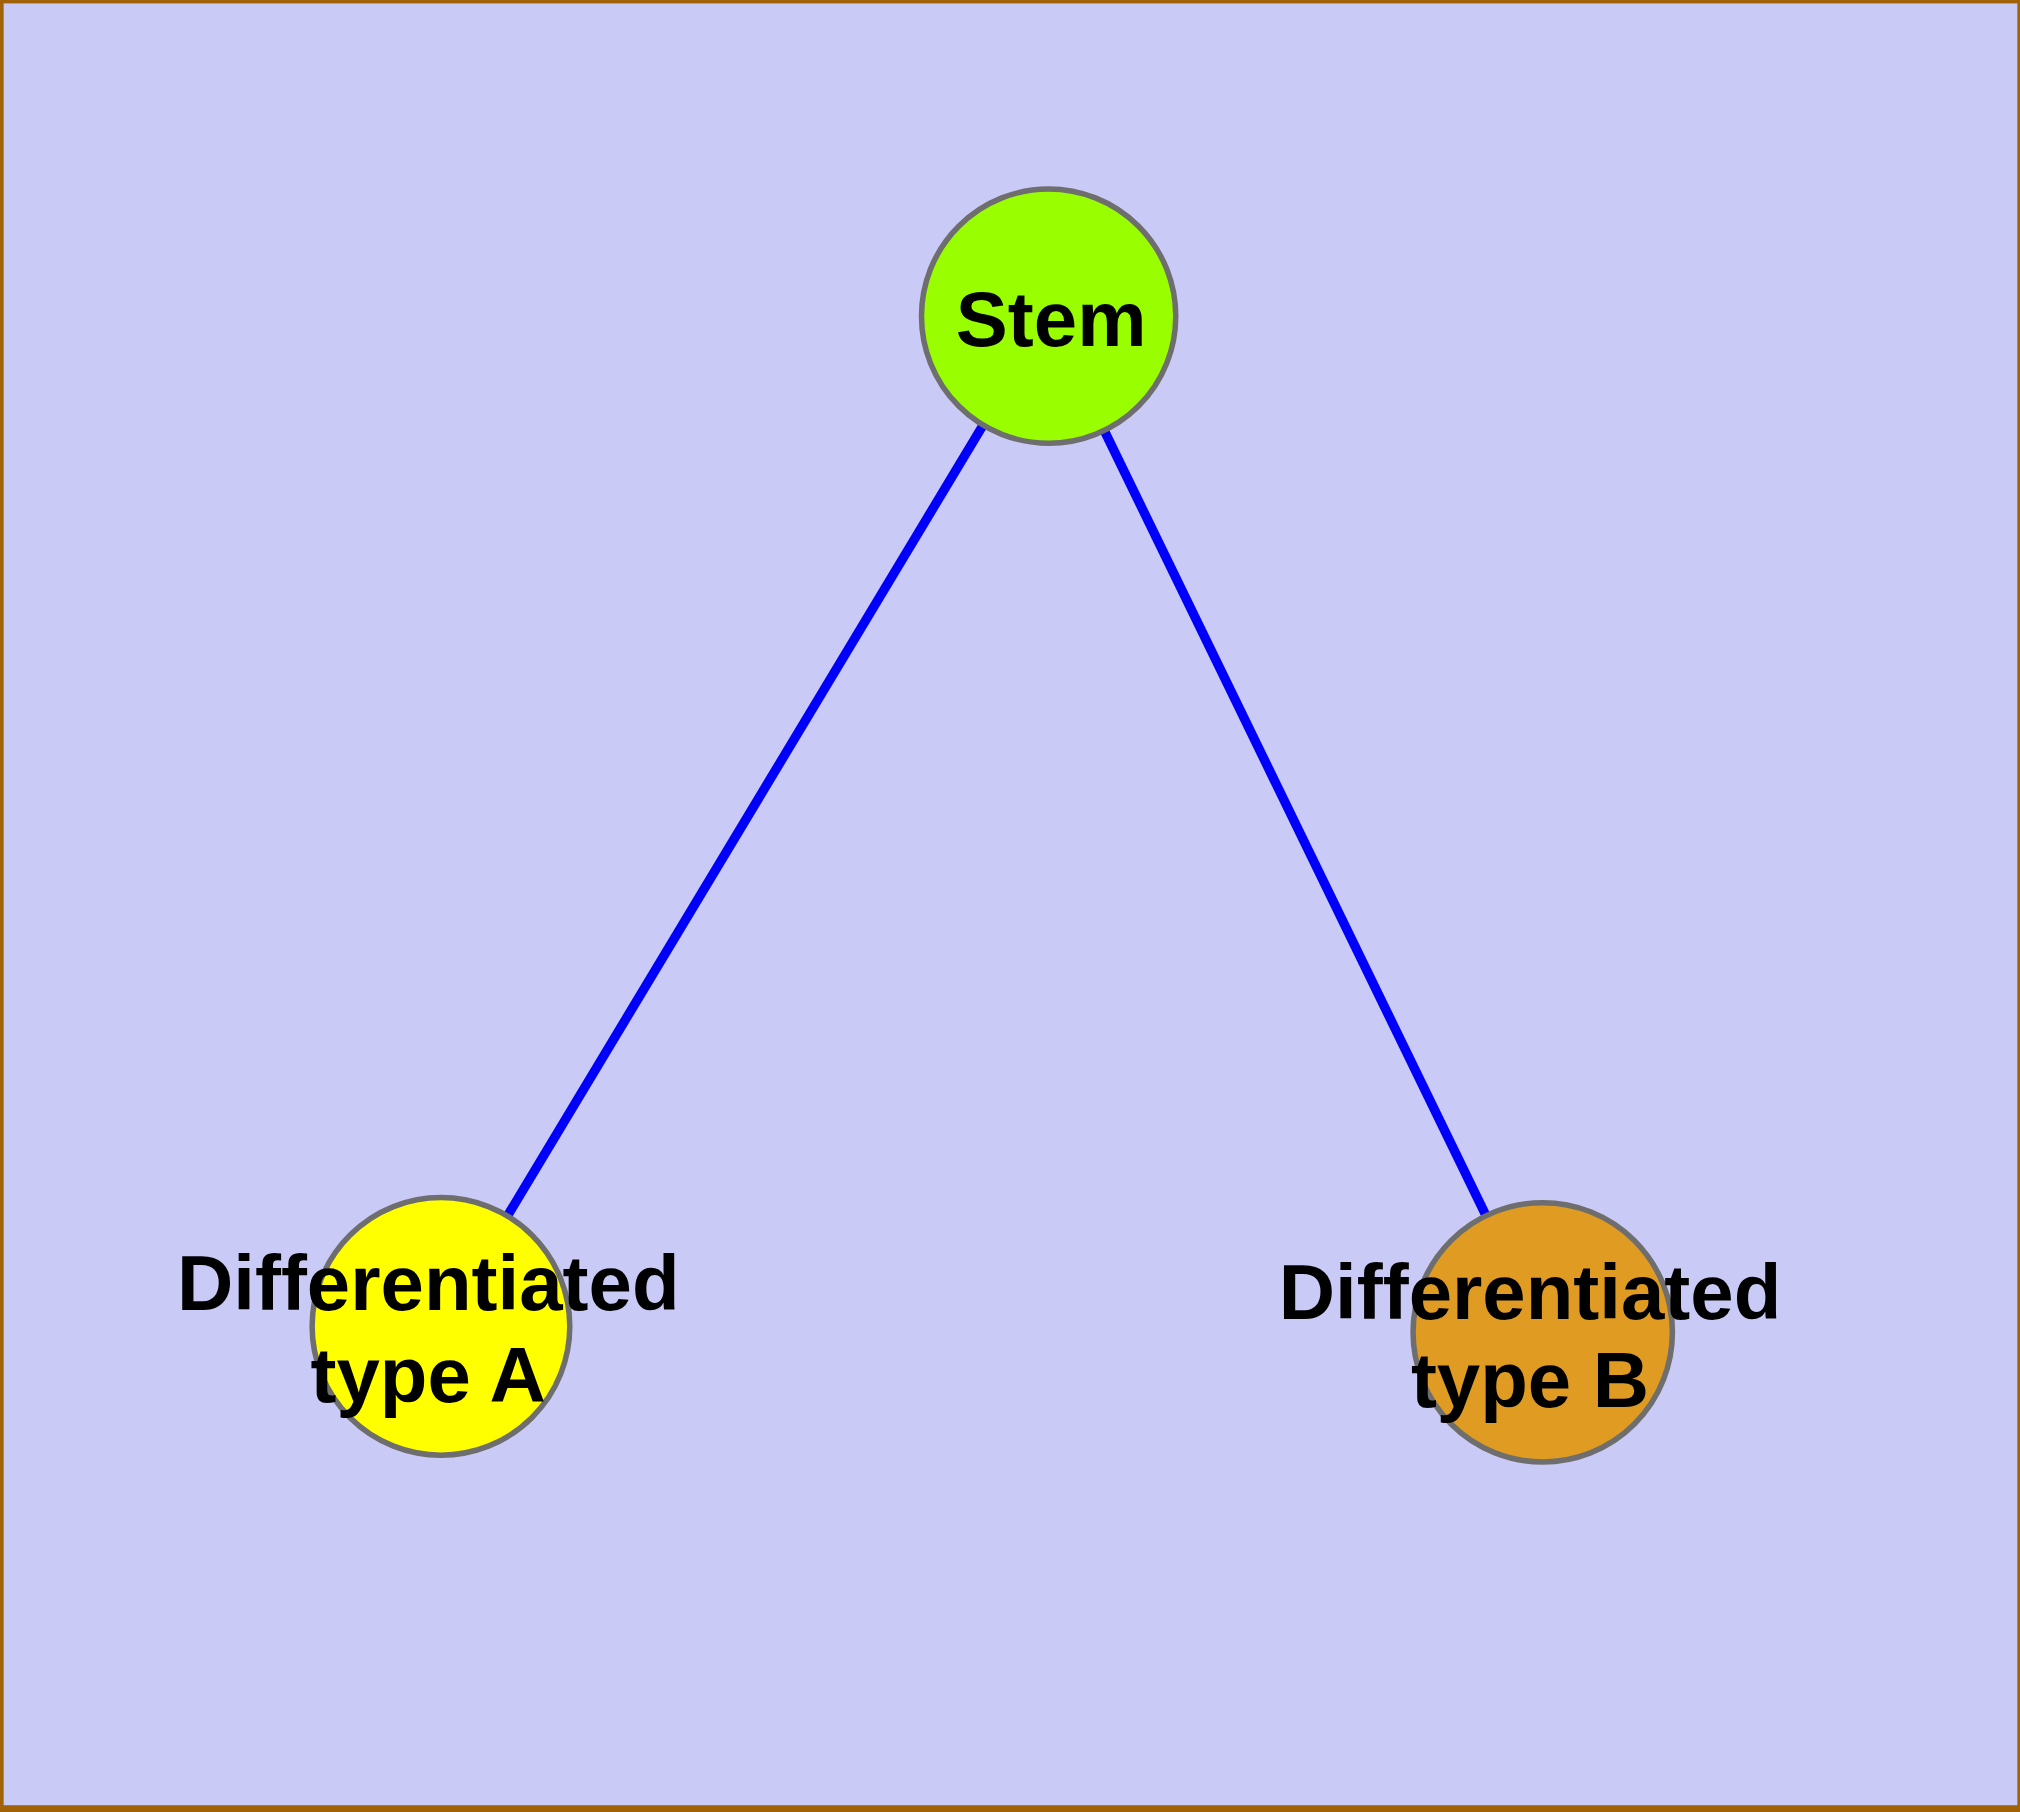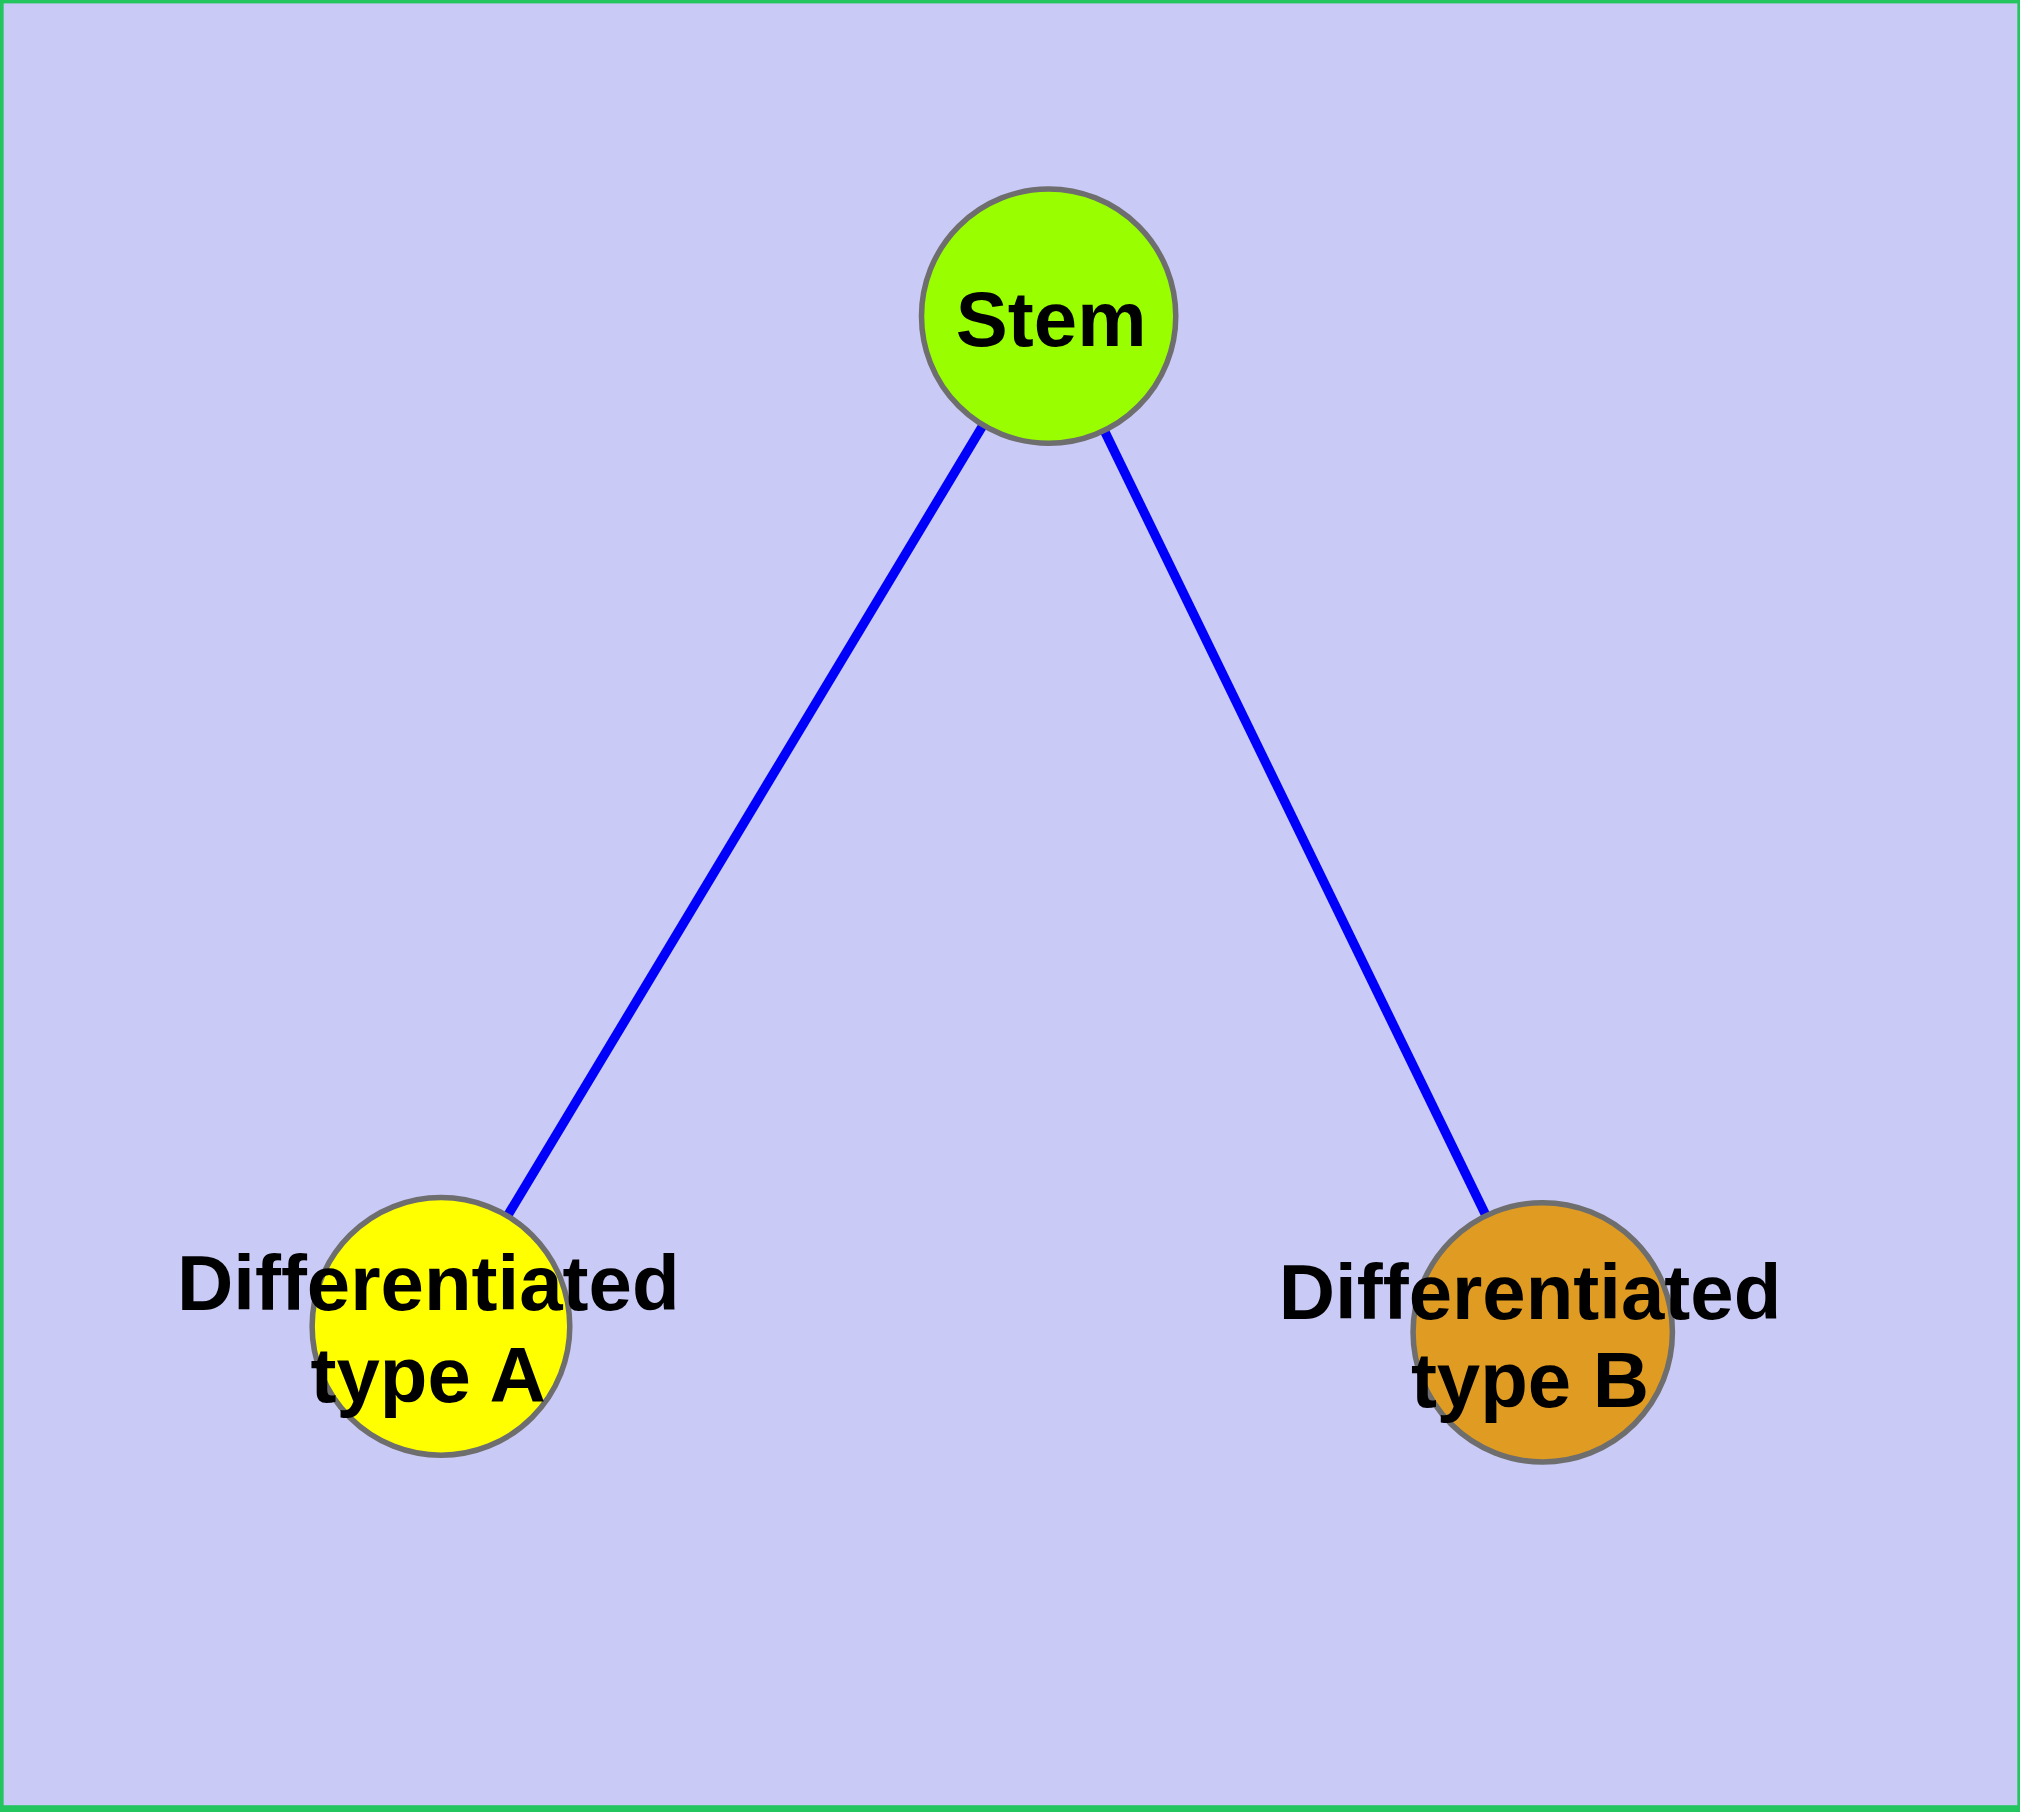--- a/index.html
+++ b/index.html
@@ -4,21 +4,21 @@
 <style>
   html, body {
     margin: 0;
     padding: 0;
     background: #ffffff;
   }
   .stage {
     position: relative;
     width: 2021px;
     height: 1812px;
-    background: #22c55e;
+    background: #a16207;
     overflow: hidden;
   }
   svg.graph {
     display: block;
     width: 2021px;
     height: 1812px;
   }
   text.node-label {
     font-family: "Liberation Sans", "DejaVu Sans", sans-serif;
     font-weight: bold;

